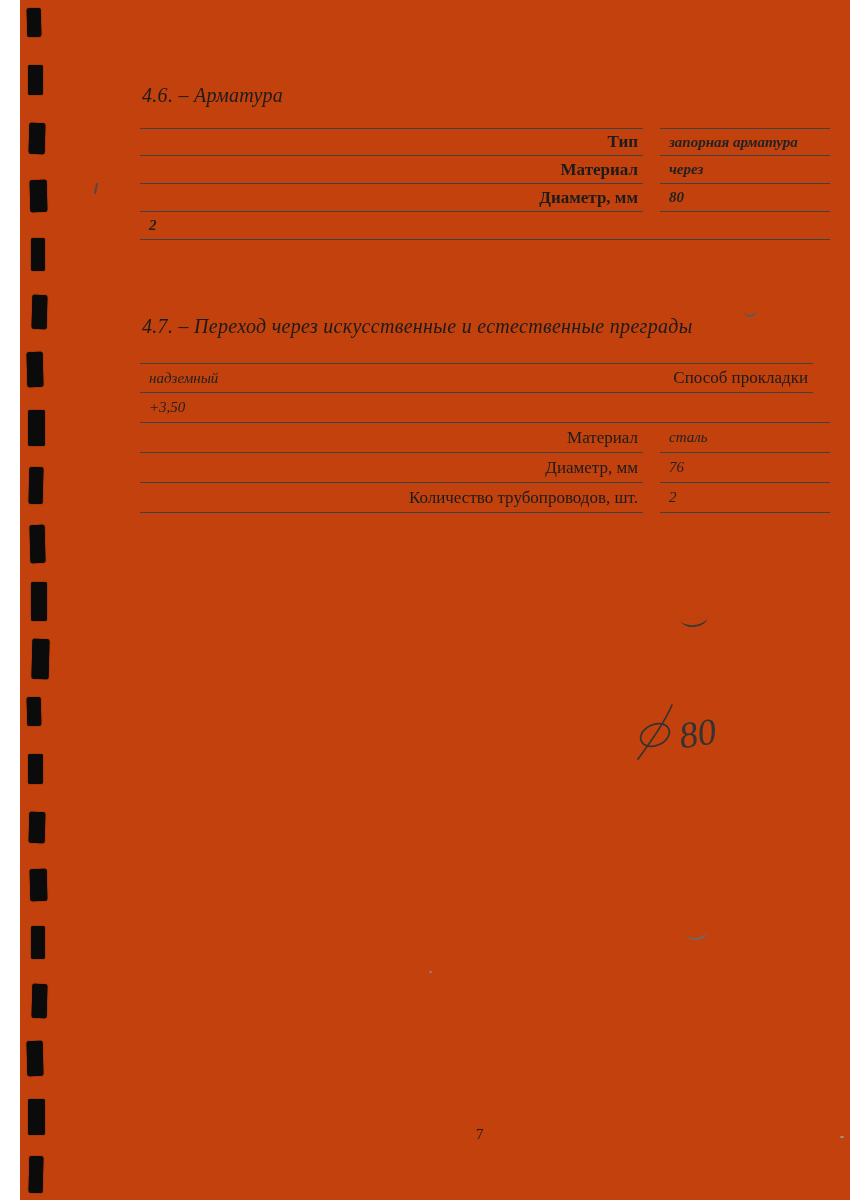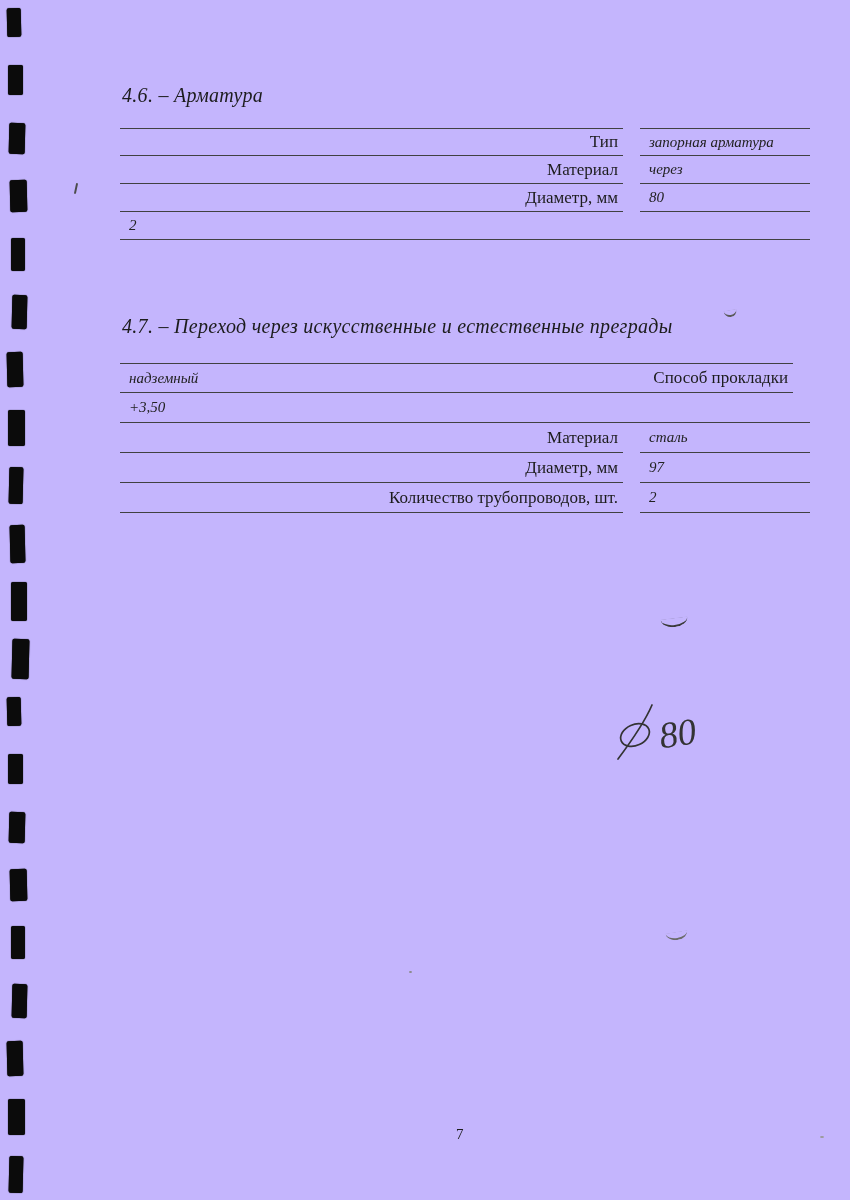--- a/index.html
+++ b/index.html
@@ -4,21 +4,21 @@
 <style>
   html, body { margin: 0; padding: 0; }
   body {
     width: 850px; height: 1200px;
     background: #ffffff;
     font-family: "Liberation Serif", "DejaVu Serif", serif;
     color: #1c1c1c;
     position: relative;
     overflow: hidden;
   }
-  .page { position: absolute; inset: 0; background: #c4b5fd; }
+  .page { position: absolute; inset: 0; background: #c2410c; margin-left: 20px; }
 
   
   #binding { position: absolute; left: 0; top: 0; width: 40px; height: 1200px; }
   .bmark {
     position: absolute;
     background: #0b0b0b;
     border-radius: 2px;
     box-shadow: 0 0 1px #000;
   }
 
@@ -31,21 +31,21 @@
     letter-spacing: 0.3px;
   }
   #heading-46 { top: 84px; }
   #heading-47 { top: 315px; }
 
   .spec-table { position: absolute; left: 120px; width: 690px; }
   #table-46 { top: 128px; }
   #table-47 { top: 363px; }
 
   .row { display: flex; align-items: center; }
-  #table-46 .row { height: 28px; }
+  #table-46 .row { height: 28px; font-weight: bold; }
   #table-47 .row { height: 30px; }
 
   .cell { border-bottom: 1.5px solid #414141; height: 100%; display: flex; align-items: center; }
   .row:first-child .cell { border-top: 1.5px solid #414141; }
 
   .label-cell {
     width: 503px;
     justify-content: flex-end;
     text-align: right;
     font-size: 17px;
@@ -142,21 +142,21 @@
     </div>
     <div class="row">
       <div class="cell value-cell">+3,50</div>
     </div>
     <div class="row">
       <div class="cell label-cell">Материал</div>
       <div class="cell value-cell">сталь</div>
     </div>
     <div class="row">
       <div class="cell label-cell">Диаметр, мм</div>
-      <div class="cell value-cell">97</div>
+      <div class="cell value-cell">76</div>
     </div>
     <div class="row">
       <div class="cell label-cell">Количество трубопроводов, шт.</div>
       <div class="cell value-cell">2</div>
     </div>
   </div>
 
   <svg id="handwritten-note" width="115" height="75" viewBox="0 0 115 75">
     <g>
       <ellipse cx="30" cy="40" rx="15" ry="10.5" transform="rotate(-24 30 40)" fill="none" stroke="#333" stroke-width="1.7"></ellipse>

